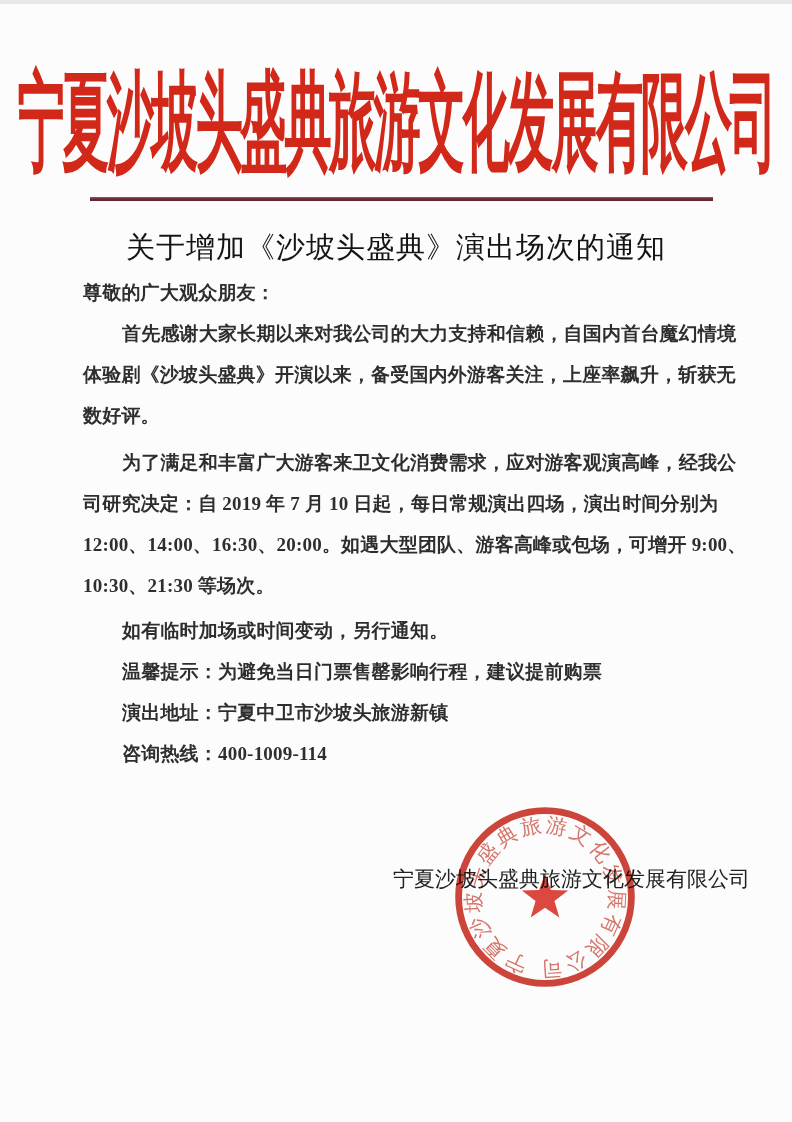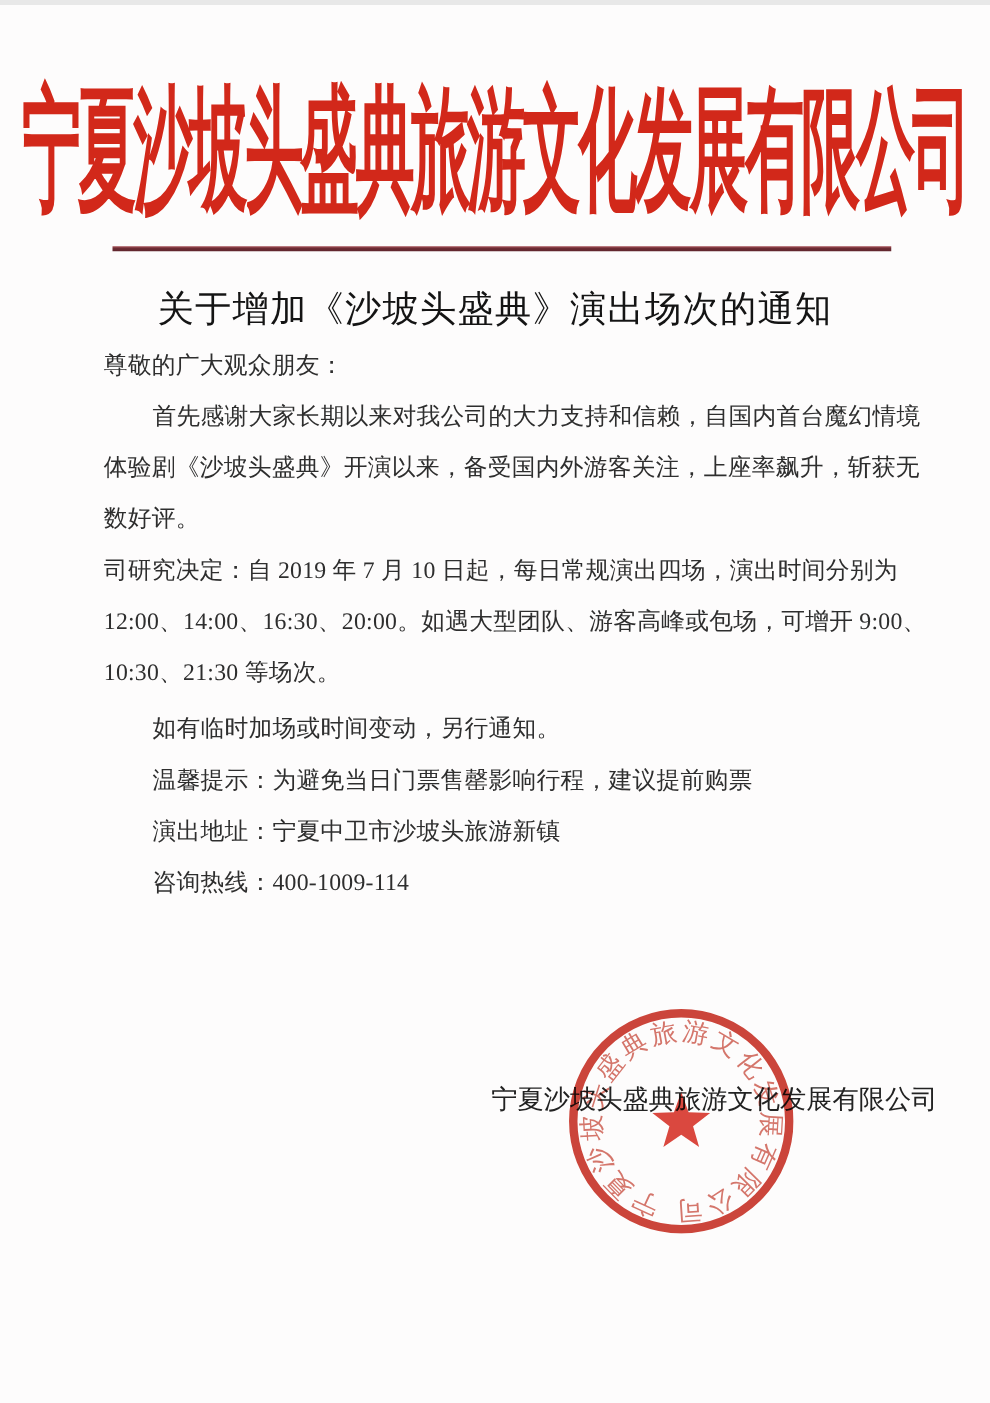--- a/index.html
+++ b/index.html
@@ -56,20 +56,21 @@
     white-space: nowrap;
   }
   
   .body-block {
     position: absolute;
     top: 268px;
     left: 83px;
     width: 660px;
     font-size: 19px;
     color: #2e2e2e;
+    font-weight: bold;
   }
   .body-line {
     line-height: 41px;
     white-space: nowrap;
     letter-spacing: 0.2px;
   }
   .body-line.indent { padding-left: 39px; }
   .body-line.para-gap { margin-top: 6px; }
   .body-line.small-gap { margin-top: 4px; }
   
@@ -121,20 +122,21 @@
   <div class="letterhead-name">宁夏沙坡头盛典旅游文化发展有限公司</div>
   <div class="letterhead-rule"></div>
 
   <div class="doc-title">关于增加《沙坡头盛典》演出场次的通知</div>
 
   <div class="body-block">
     <div class="body-line">尊敬的广大观众朋友：</div>
     <div class="body-line indent">首先感谢大家长期以来对我公司的大力支持和信赖，自国内首台魔幻情境</div>
     <div class="body-line">体验剧《沙坡头盛典》开演以来，备受国内外游客关注，上座率飙升，斩获无</div>
     <div class="body-line">数好评。</div>
+    <div class="body-line indent para-gap">为了满足和丰富广大游客来卫文化消费需求，应对游客观演高峰，经我公</div>
     <div class="body-line">司研究决定：自 2019 年 7 月 10 日起，每日常规演出四场，演出时间分别为</div>
     <div class="body-line">12:00、14:00、16:30、20:00。如遇大型团队、游客高峰或包场，可增开 9:00、</div>
     <div class="body-line">10:30、21:30 等场次。</div>
     <div class="body-line indent small-gap">如有临时加场或时间变动，另行通知。</div>
     <div class="body-line indent">温馨提示：为避免当日门票售罄影响行程，建议提前购票</div>
     <div class="body-line indent">演出地址：宁夏中卫市沙坡头旅游新镇</div>
     <div class="body-line indent">咨询热线：400-1009-114</div>
   </div>
 
   <div class="sign-company">宁夏沙坡头盛典旅游文化发展有限公司</div>

